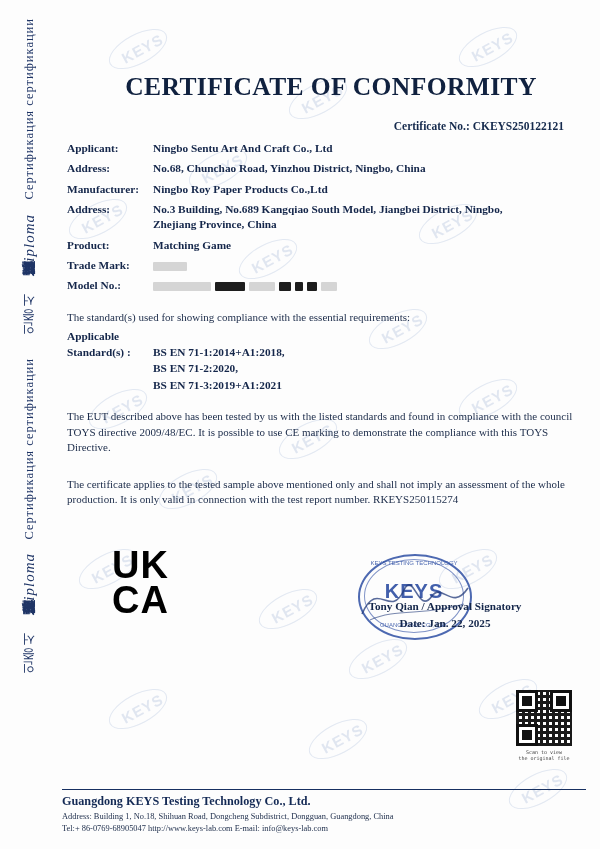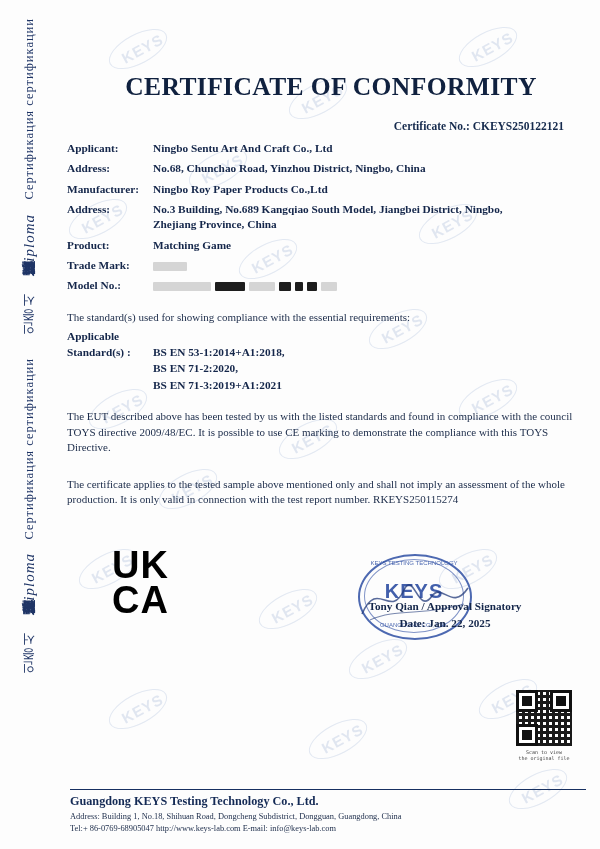--- a/index.html
+++ b/index.html
@@ -185,21 +185,21 @@
   .qr .corner i{position:absolute;inset:3px;background:#111;display:block;}
   .qr .c1{left:0;top:0;}
   .qr .c2{right:0;top:0;}
   .qr .c3{left:0;bottom:0;}
   .qr-cap{
     font-family:"DejaVu Sans Mono", monospace;
     font-size:5px;color:#444;margin-top:3px;line-height:1.25;
   }
   
   .footer{
-    position:absolute;left:62px;right:14px;bottom:14px;margin-left:8px;
+    position:absolute;left:62px;right:14px;bottom:14px;
   }
   .footer .hr{
     border-top:1.6px solid #173061;
     margin-bottom:4px;
   }
   .footer .company{
     font-size:12.2px;font-weight:bold;color:#142a55;
     margin-bottom:2px;
   }
   .footer .line{
@@ -327,21 +327,21 @@
         </div>
         <div class="row">
           <div class="lbl">Model No.:</div>
           <div class="val"><span class="redacted light" style="width: 58px;"></span><span class="redacted dark" style="width: 30px;"></span><span class="redacted light" style="width: 26px;"></span><span class="redacted dark" style="width: 12px;"></span><span class="redacted dark" style="width: 8px;"></span><span class="redacted dark" style="width: 10px;"></span><span class="redacted light" style="width: 16px;"></span></div>
         </div>
       </div>
 
     <div class="para std-head">The standard(s) used for showing compliance with the essential requirements:</div>
 
     <div class="std-block">
-      <span class="first"><span class="lbl">Applicable Standard(s) :</span><span>BS EN 53-1:2014+A1:2018,</span></span>
+      <span class="first"><span class="lbl">Applicable Standard(s) :</span><span>BS EN 71-1:2014+A1:2018,</span></span>
       <span class="indent">BS EN 71-2:2020,</span>
       <span class="indent">BS EN 71-3:2019+A1:2021</span>
     </div>
 
     <div class="para p-eut">The EUT described above has been tested by us with the listed standards and found in compliance with the council TOYS directive 2009/48/EC. It is possible to use CE marking to demonstrate the compliance with this TOYS Directive.</div>
     <div class="para p-applies">The certificate applies to the tested sample above mentioned only and shall not imply an assessment of the whole production. It is only valid in connection with the test report number. RKEYS250115274</div>
 
     <div class="sig-area">
       <div class="ukca">
         <div>UK</div>

